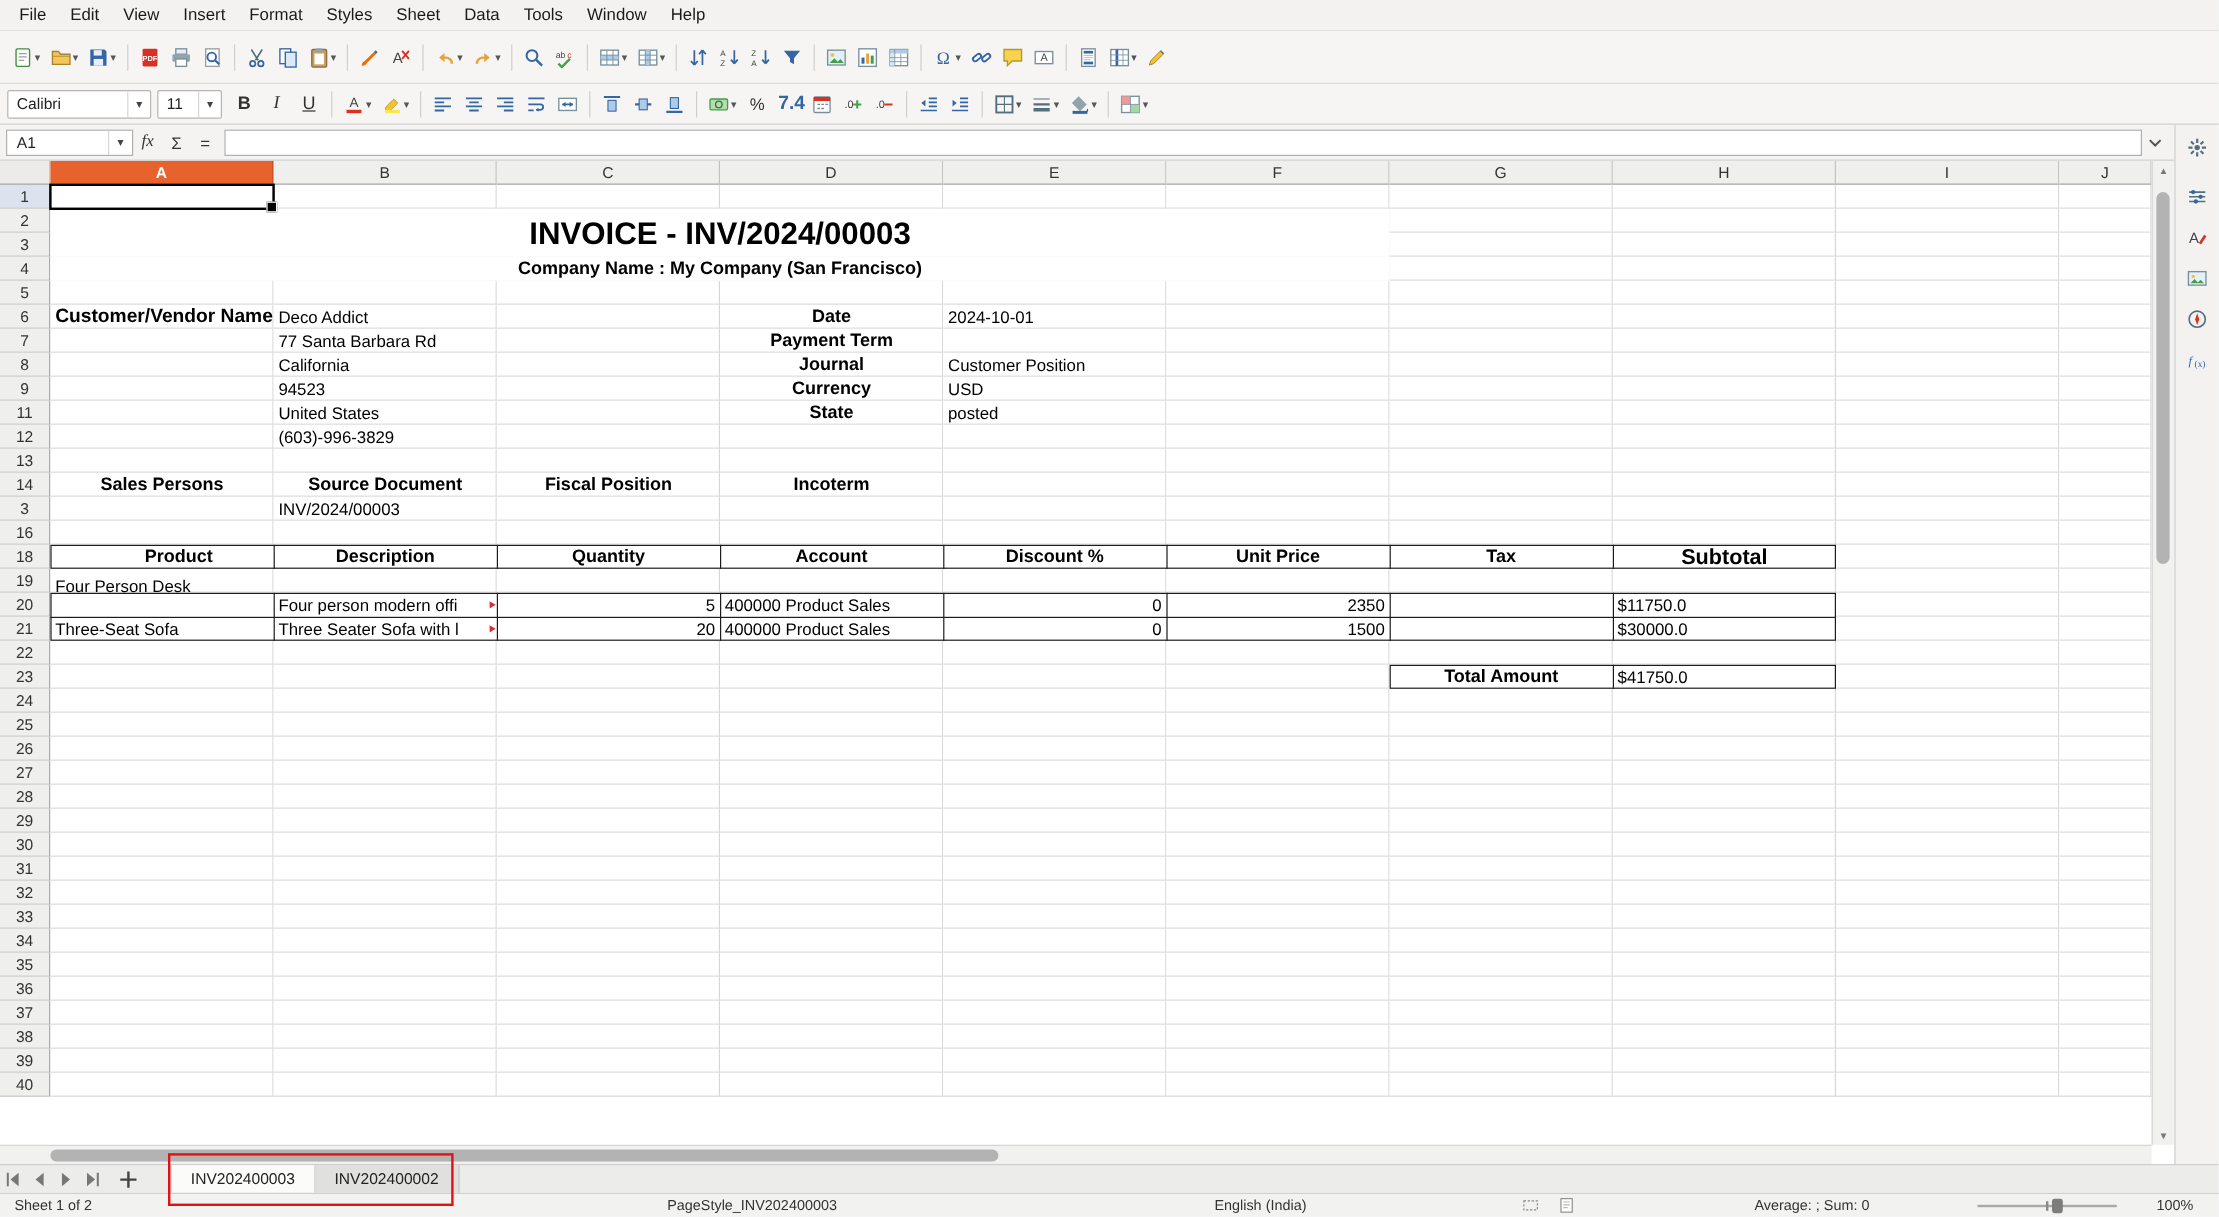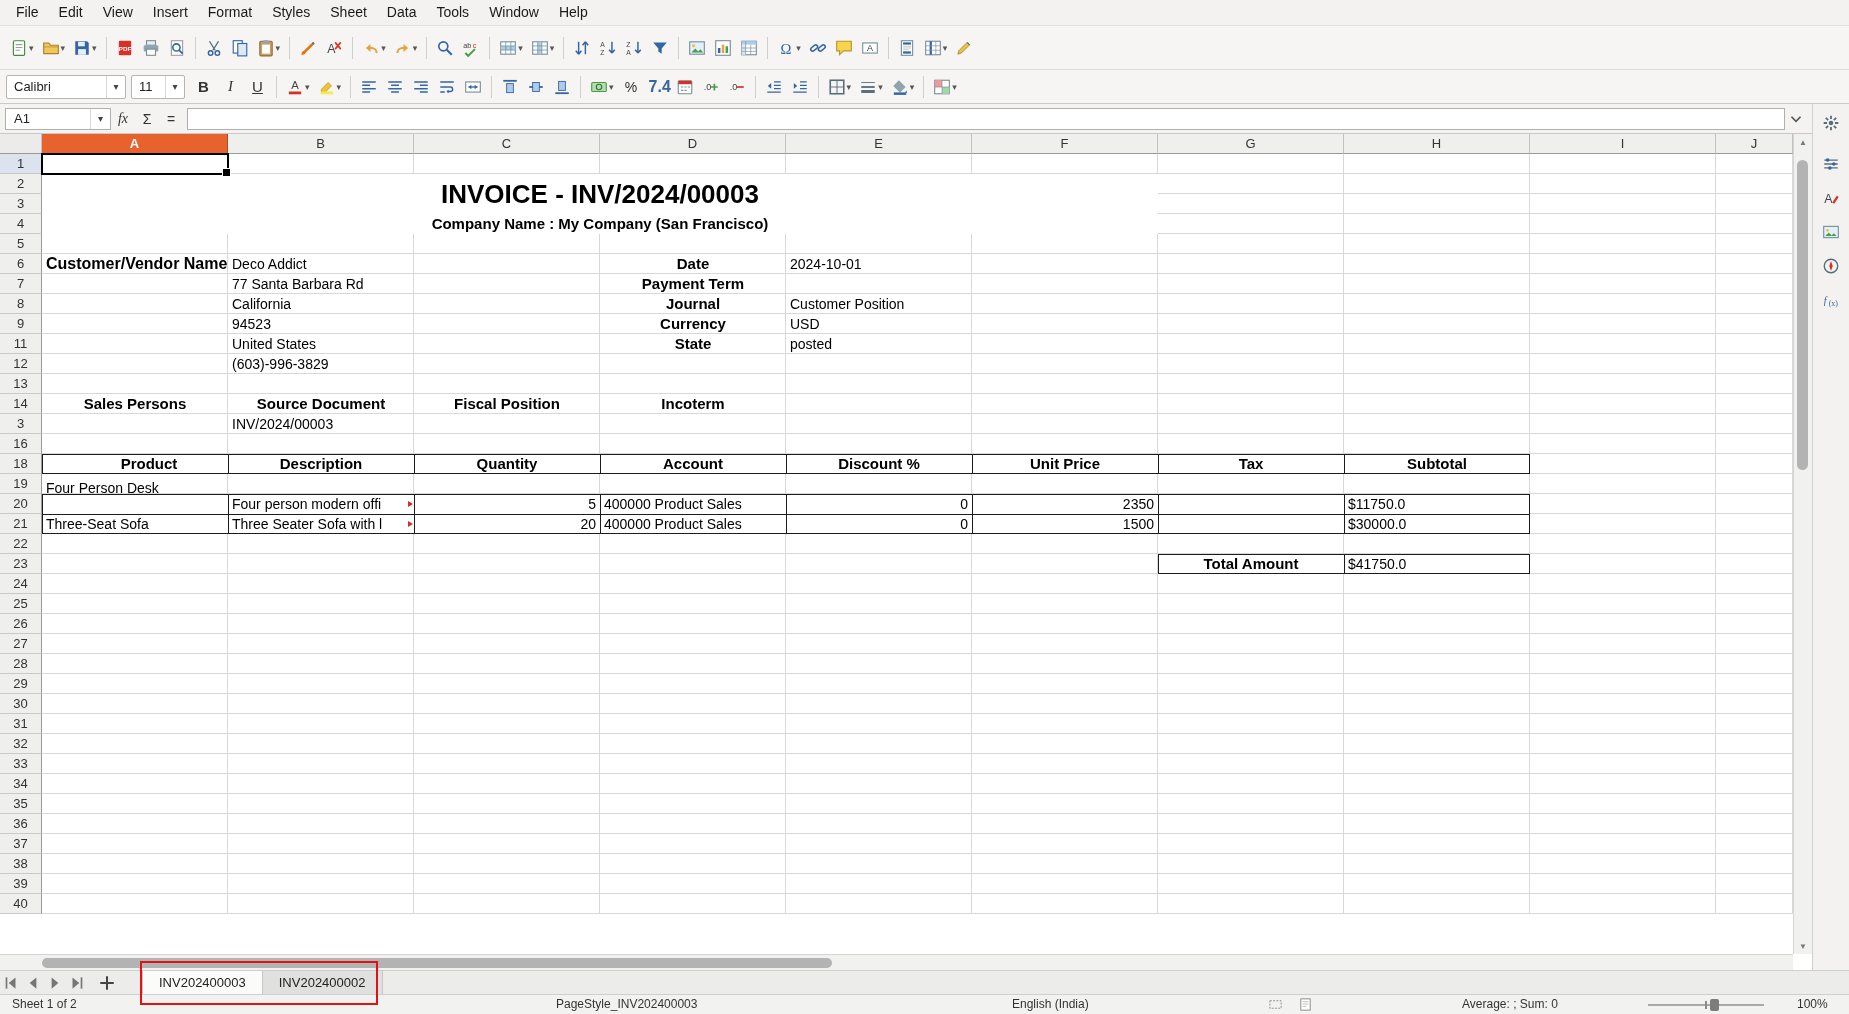--- a/index.html
+++ b/index.html
@@ -1179,21 +1179,21 @@
         <div class="cellc b ac" style="left: 414px; top: 260px; width: 186px; height: 20px; font-size: 15px;">Fiscal Position</div>
         <div class="cellc b ac" style="left: 600px; top: 260px; width: 186px; height: 20px; font-size: 15px;">Incoterm</div>
         <div class="cellc" style="left: 228px; top: 280px; width: 186px; height: 20px;">INV/2024/00003</div>
         <div class="cellc b ac" style="left: 56px; top: 320px; width: 186px; height: 20px; font-size: 15px;">Product</div>
         <div class="cellc b ac" style="left: 228px; top: 320px; width: 186px; height: 20px; font-size: 15px;">Description</div>
         <div class="cellc b ac" style="left: 414px; top: 320px; width: 186px; height: 20px; font-size: 15px;">Quantity</div>
         <div class="cellc b ac" style="left: 600px; top: 320px; width: 186px; height: 20px; font-size: 15px;">Account</div>
         <div class="cellc b ac" style="left: 786px; top: 320px; width: 186px; height: 20px; font-size: 15px;">Discount %</div>
         <div class="cellc b ac" style="left: 972px; top: 320px; width: 186px; height: 20px; font-size: 15px;">Unit Price</div>
         <div class="cellc b ac" style="left: 1158px; top: 320px; width: 186px; height: 20px; font-size: 15px;">Tax</div>
-        <div class="cellc b ac" style="left: 1344px; top: 320px; width: 186px; height: 20px; font-size: 15px;">Subtotal</div>
+        <div class="cellc b ac" style="left: 1344px; top: 320px; width: 186px; height: 20px; font-size: 18px;">Subtotal</div>
         <div class="cellc" style="left: 42px; top: 344px; width: 186px; height: 20px;">Four Person Desk</div>
         <div class="cellc ovf" style="left: 228px; top: 360px; width: 186px; height: 20px;">Four person modern offi</div>
         <div class="cellc ar" style="left: 414px; top: 360px; width: 186px; height: 20px;">5</div>
         <div class="cellc" style="left: 600px; top: 360px; width: 186px; height: 20px;">400000 Product Sales</div>
         <div class="cellc ar" style="left: 786px; top: 360px; width: 186px; height: 20px;">0</div>
         <div class="cellc ar" style="left: 972px; top: 360px; width: 186px; height: 20px;">2350</div>
         <div class="cellc" style="left: 1344px; top: 360px; width: 186px; height: 20px;">$11750.0</div>
         <div class="cellc" style="left: 42px; top: 380px; width: 186px; height: 20px;">Three-Seat Sofa</div>
         <div class="cellc ovf" style="left: 228px; top: 380px; width: 186px; height: 20px;">Three Seater Sofa with l</div>
         <div class="cellc ar" style="left: 414px; top: 380px; width: 186px; height: 20px;">20</div>

